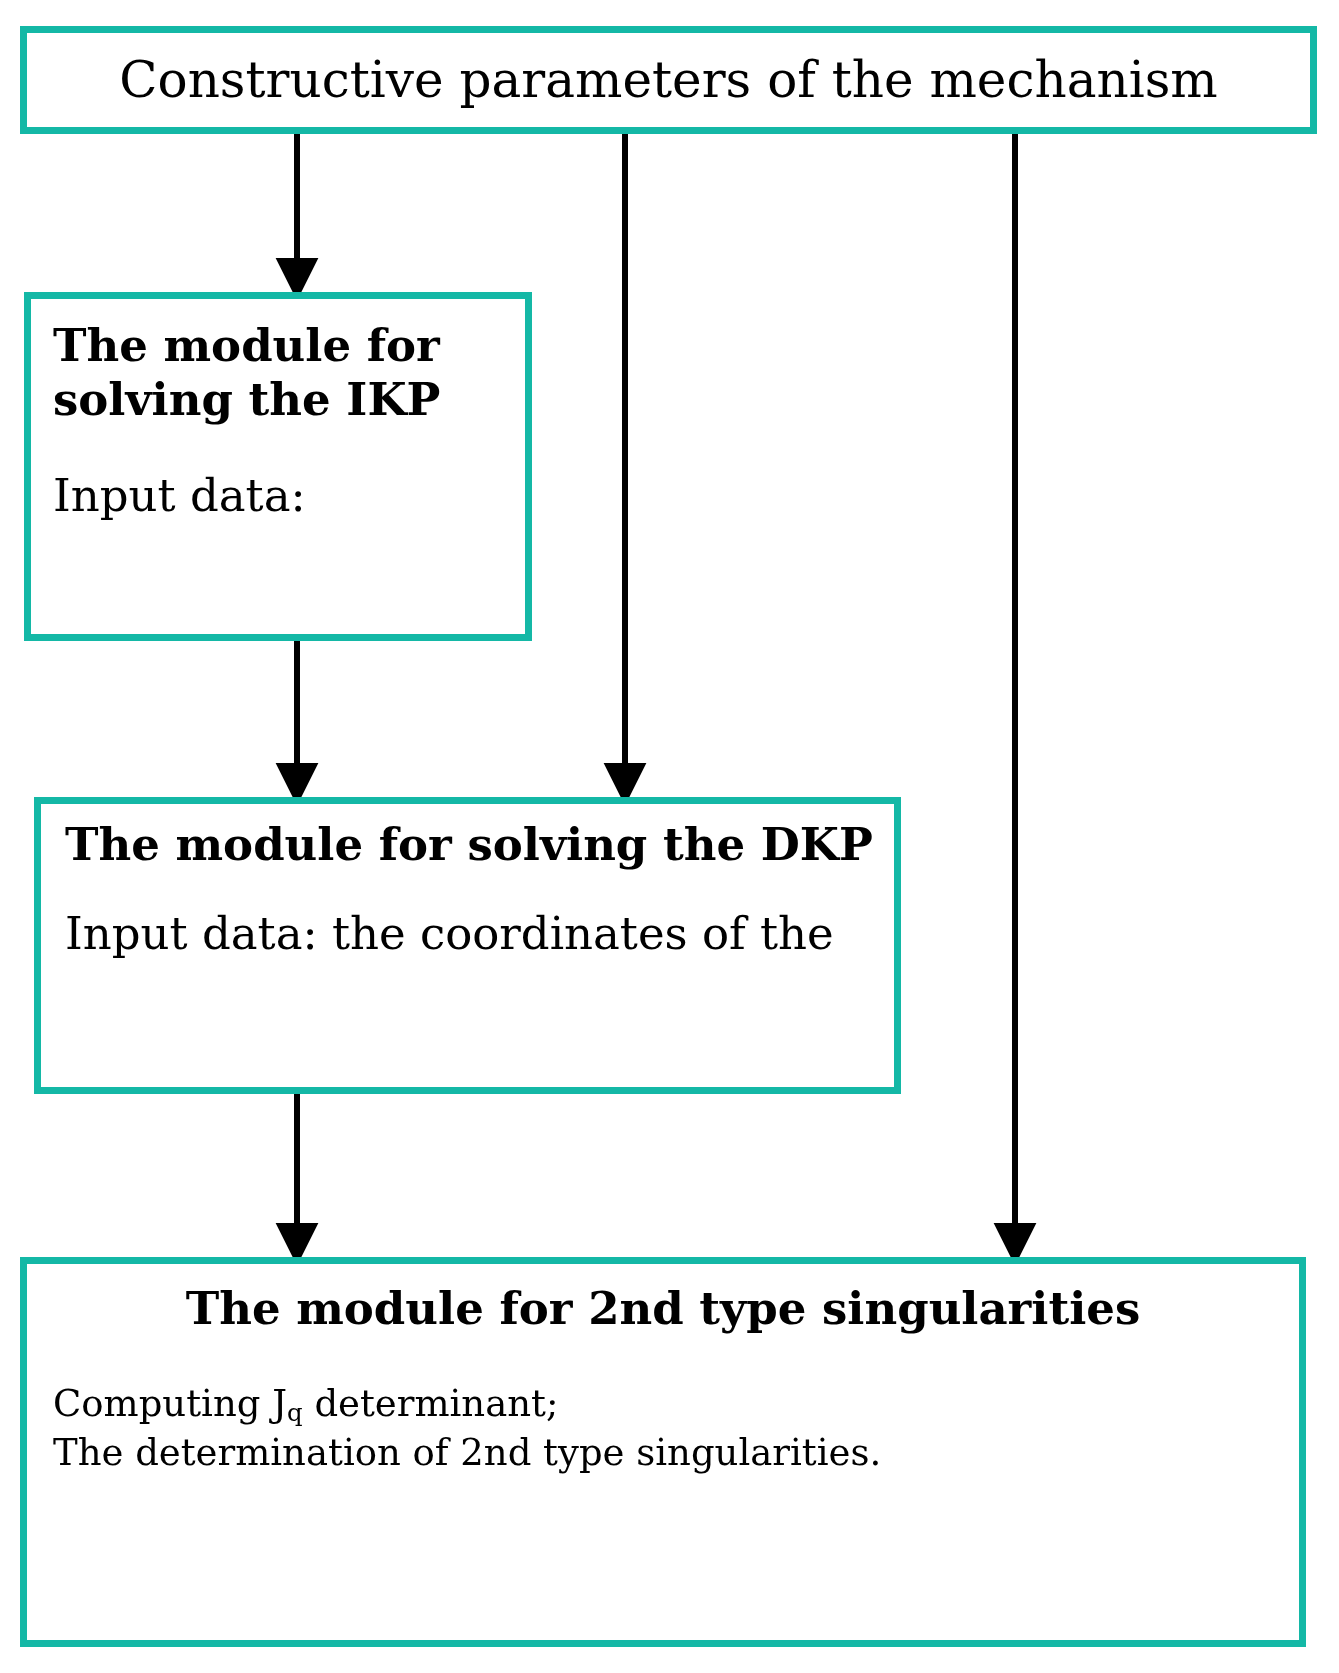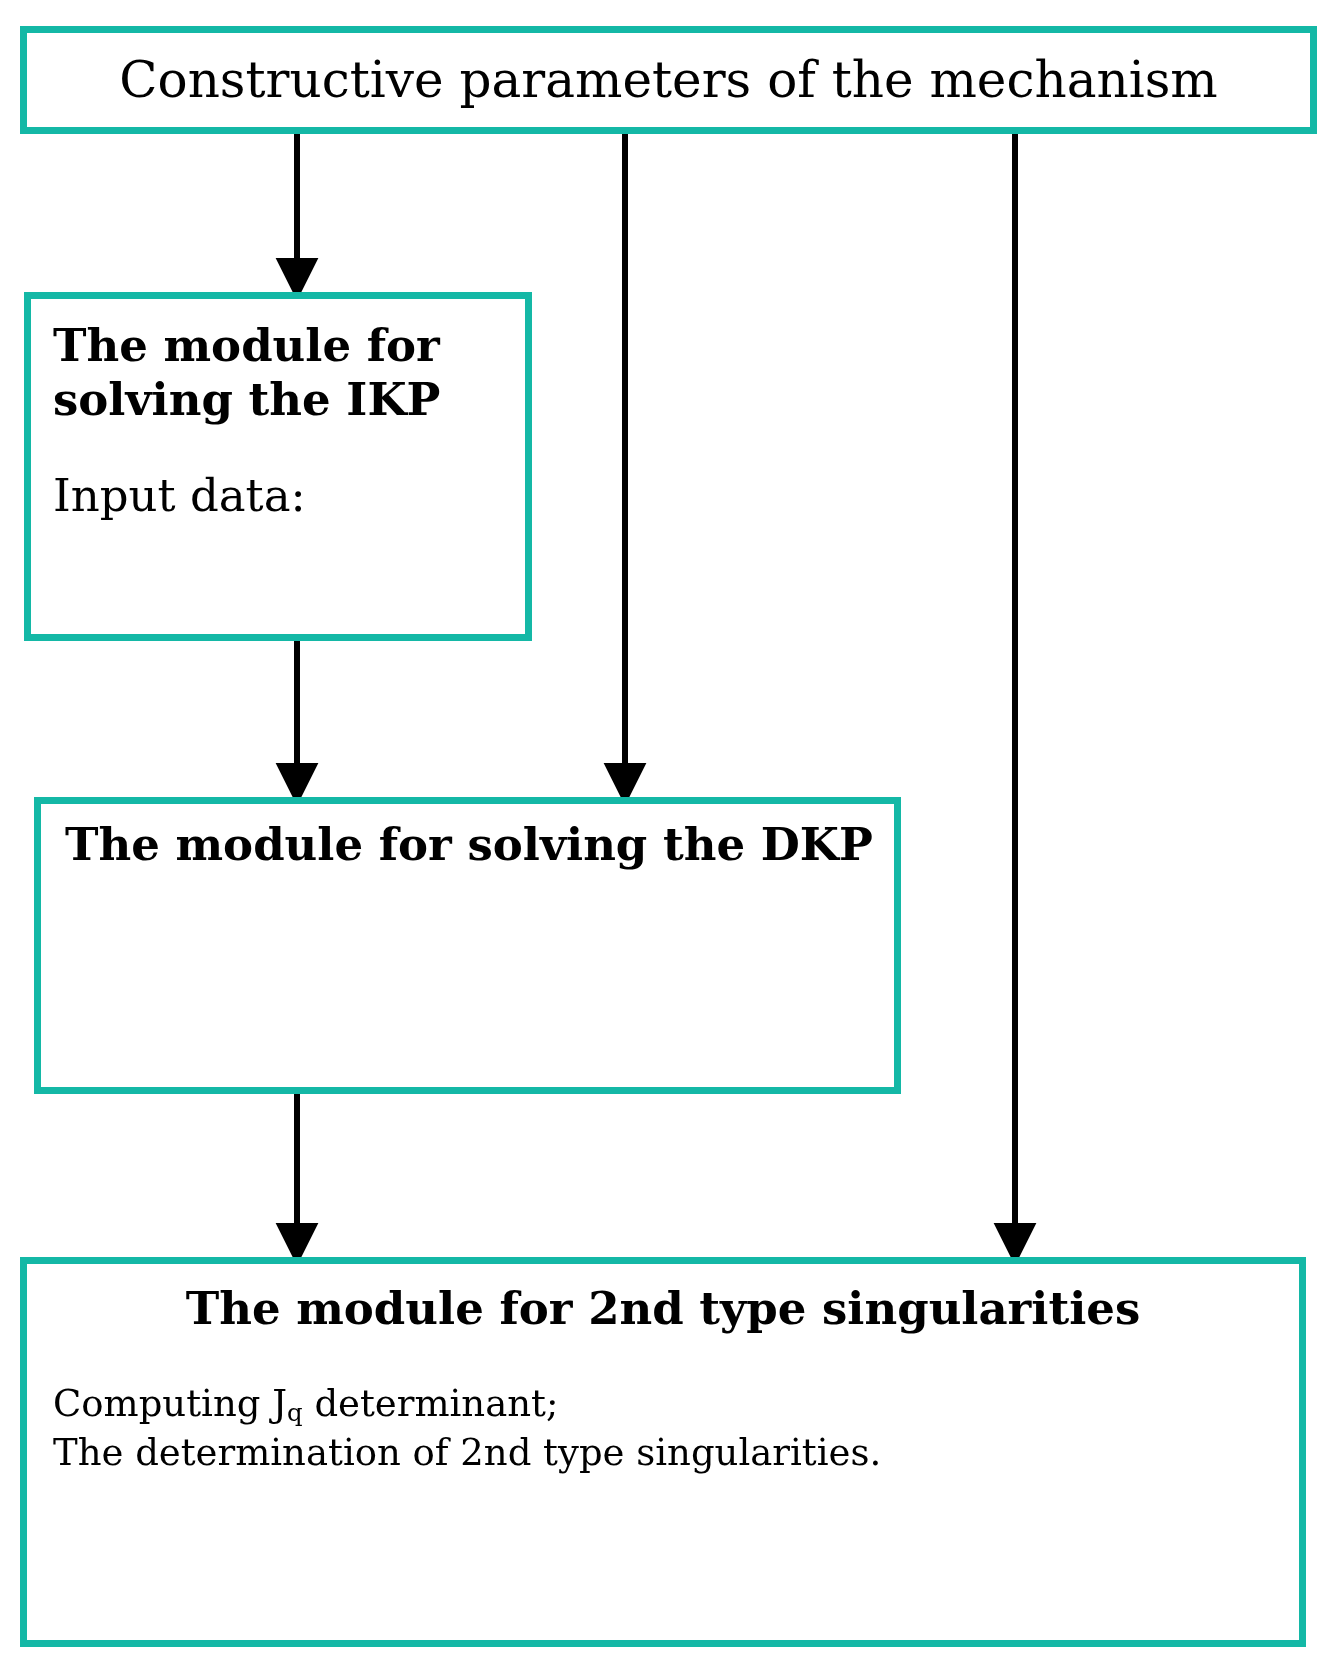--- a/index.html
+++ b/index.html
@@ -169,20 +169,21 @@
   <div class="box" id="box-ikp">
     <div class="mod-title">The module for solving the IKP</div>
     <div class="mod-body">
       <div>Input data:</div>
     </div>
   </div>
 
   <div class="box" id="box-dkp">
     <div class="mod-title">The module for solving the DKP</div>
     <div class="mod-body">
+      <div>Input data: the coordinates of the</div>
     </div>
   </div>
 
   <div class="box" id="box-sing">
     <div class="mod-title">The module for 2nd type singularities</div>
     <div class="mod-body">
       <div><span>Computing J</span><span class="sub">q</span><span> determinant;</span></div>
       <div>The determination of 2nd type singularities.</div>
     </div>
   </div>

